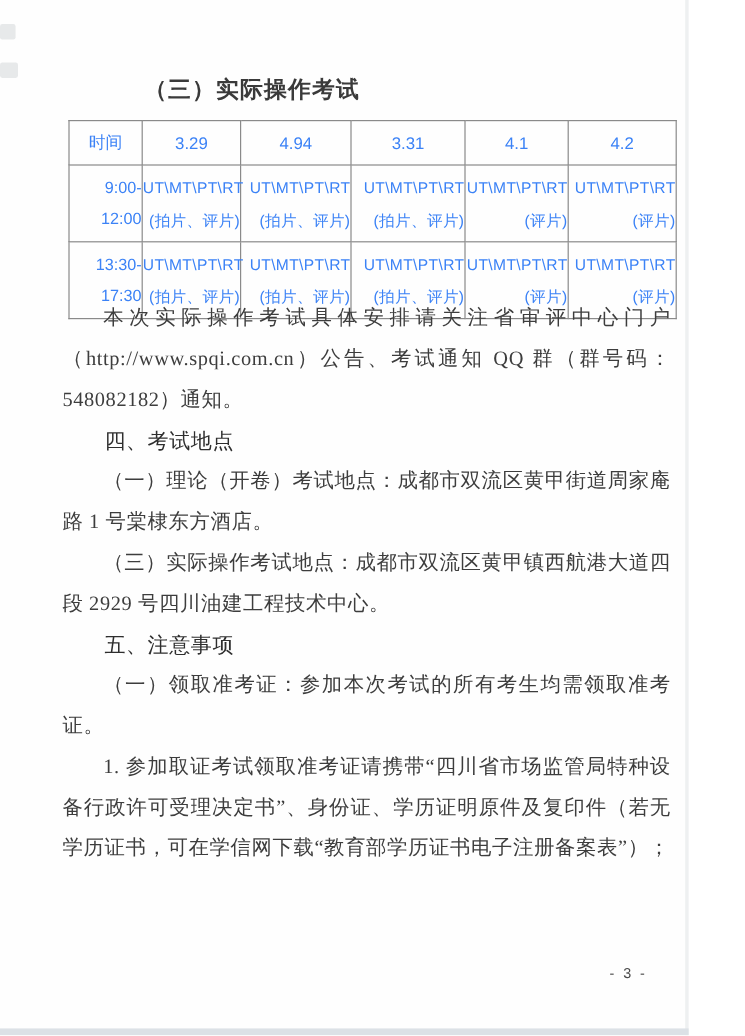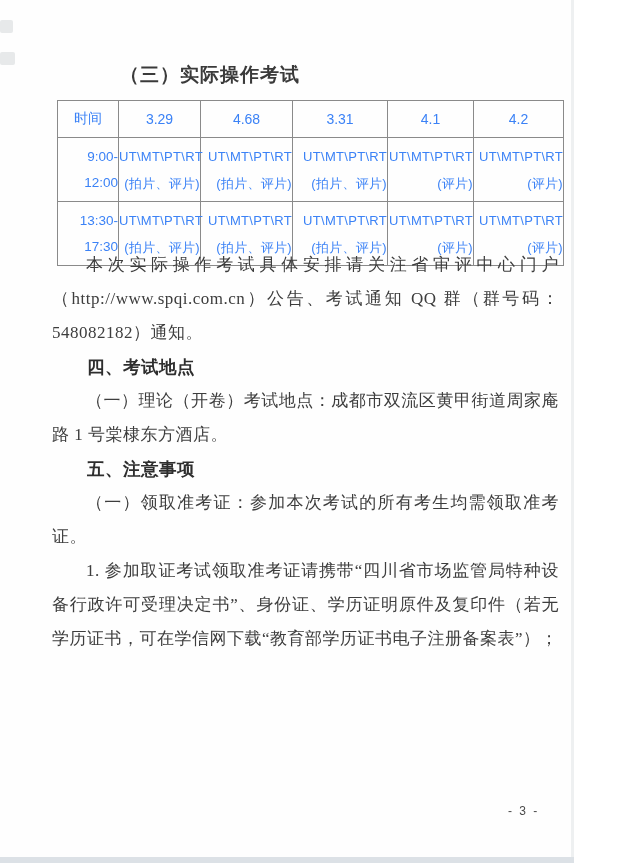--- a/index.html
+++ b/index.html
@@ -102,21 +102,21 @@
     text-align: justify;
     text-indent: 2em;
     letter-spacing: 0.5px;
     color: #3d3d3d;
   }
   .heading-bold {
     margin: 0;
     font-size: 17.5px;
     line-height: 34px;
     text-indent: 2em;
-    font-weight: bold;
+    font-weight: normal;
     font-family: "Liberation Sans", sans-serif;
     color: #2e2e2e;
     letter-spacing: 0.5px;
   }
 
   .page-number {
     position: absolute;
     left: 508px;
     top: 804px;
     font-size: 12px;
@@ -143,21 +143,21 @@
         <col class="col-1">
         <col class="col-2">
         <col class="col-3">
         <col class="col-4">
         <col class="col-5">
     </colgroup>
     <tbody>
       <tr class="hdr-row">
         <th>时间</th>
         <th>3.29</th>
-        <th>4.68</th>
+        <th>4.94</th>
         <th>3.31</th>
         <th>4.1</th>
         <th>4.2</th>
       </tr>
       <tr class="data-row">
         <td>
           <span class="time-l1">9:00-</span>
           <span class="time-l2">12:00</span>
         </td>
         <td>
@@ -207,20 +207,21 @@
           <span class="cell-l2">(评片)</span>
         </td>
       </tr>
     </tbody>
   </table>
 
   <div class="text-flow">
     <p class="para">本次实际操作考试具体安排请关注省审评中心门户（http://www.spqi.com.cn）公告、考试通知 QQ 群（群号码：548082182）通知。</p>
     <p class="heading-bold">四、考试地点</p>
     <p class="para">（一）理论（开卷）考试地点：成都市双流区黄甲街道周家庵路 1 号棠棣东方酒店。</p>
+    <p class="para">（三）实际操作考试地点：成都市双流区黄甲镇西航港大道四段 2929 号四川油建工程技术中心。</p>
     <p class="heading-bold">五、注意事项</p>
     <p class="para">（一）领取准考证：参加本次考试的所有考生均需领取准考证。</p>
     <p class="para">1. 参加取证考试领取准考证请携带“四川省市场监管局特种设备行政许可受理决定书”、身份证、学历证明原件及复印件（若无学历证书，可在学信网下载“教育部学历证书电子注册备案表”）；</p>
   </div>
 
   <div class="page-number">- 3 -</div>
 
 </div>
 
 </body></html>

